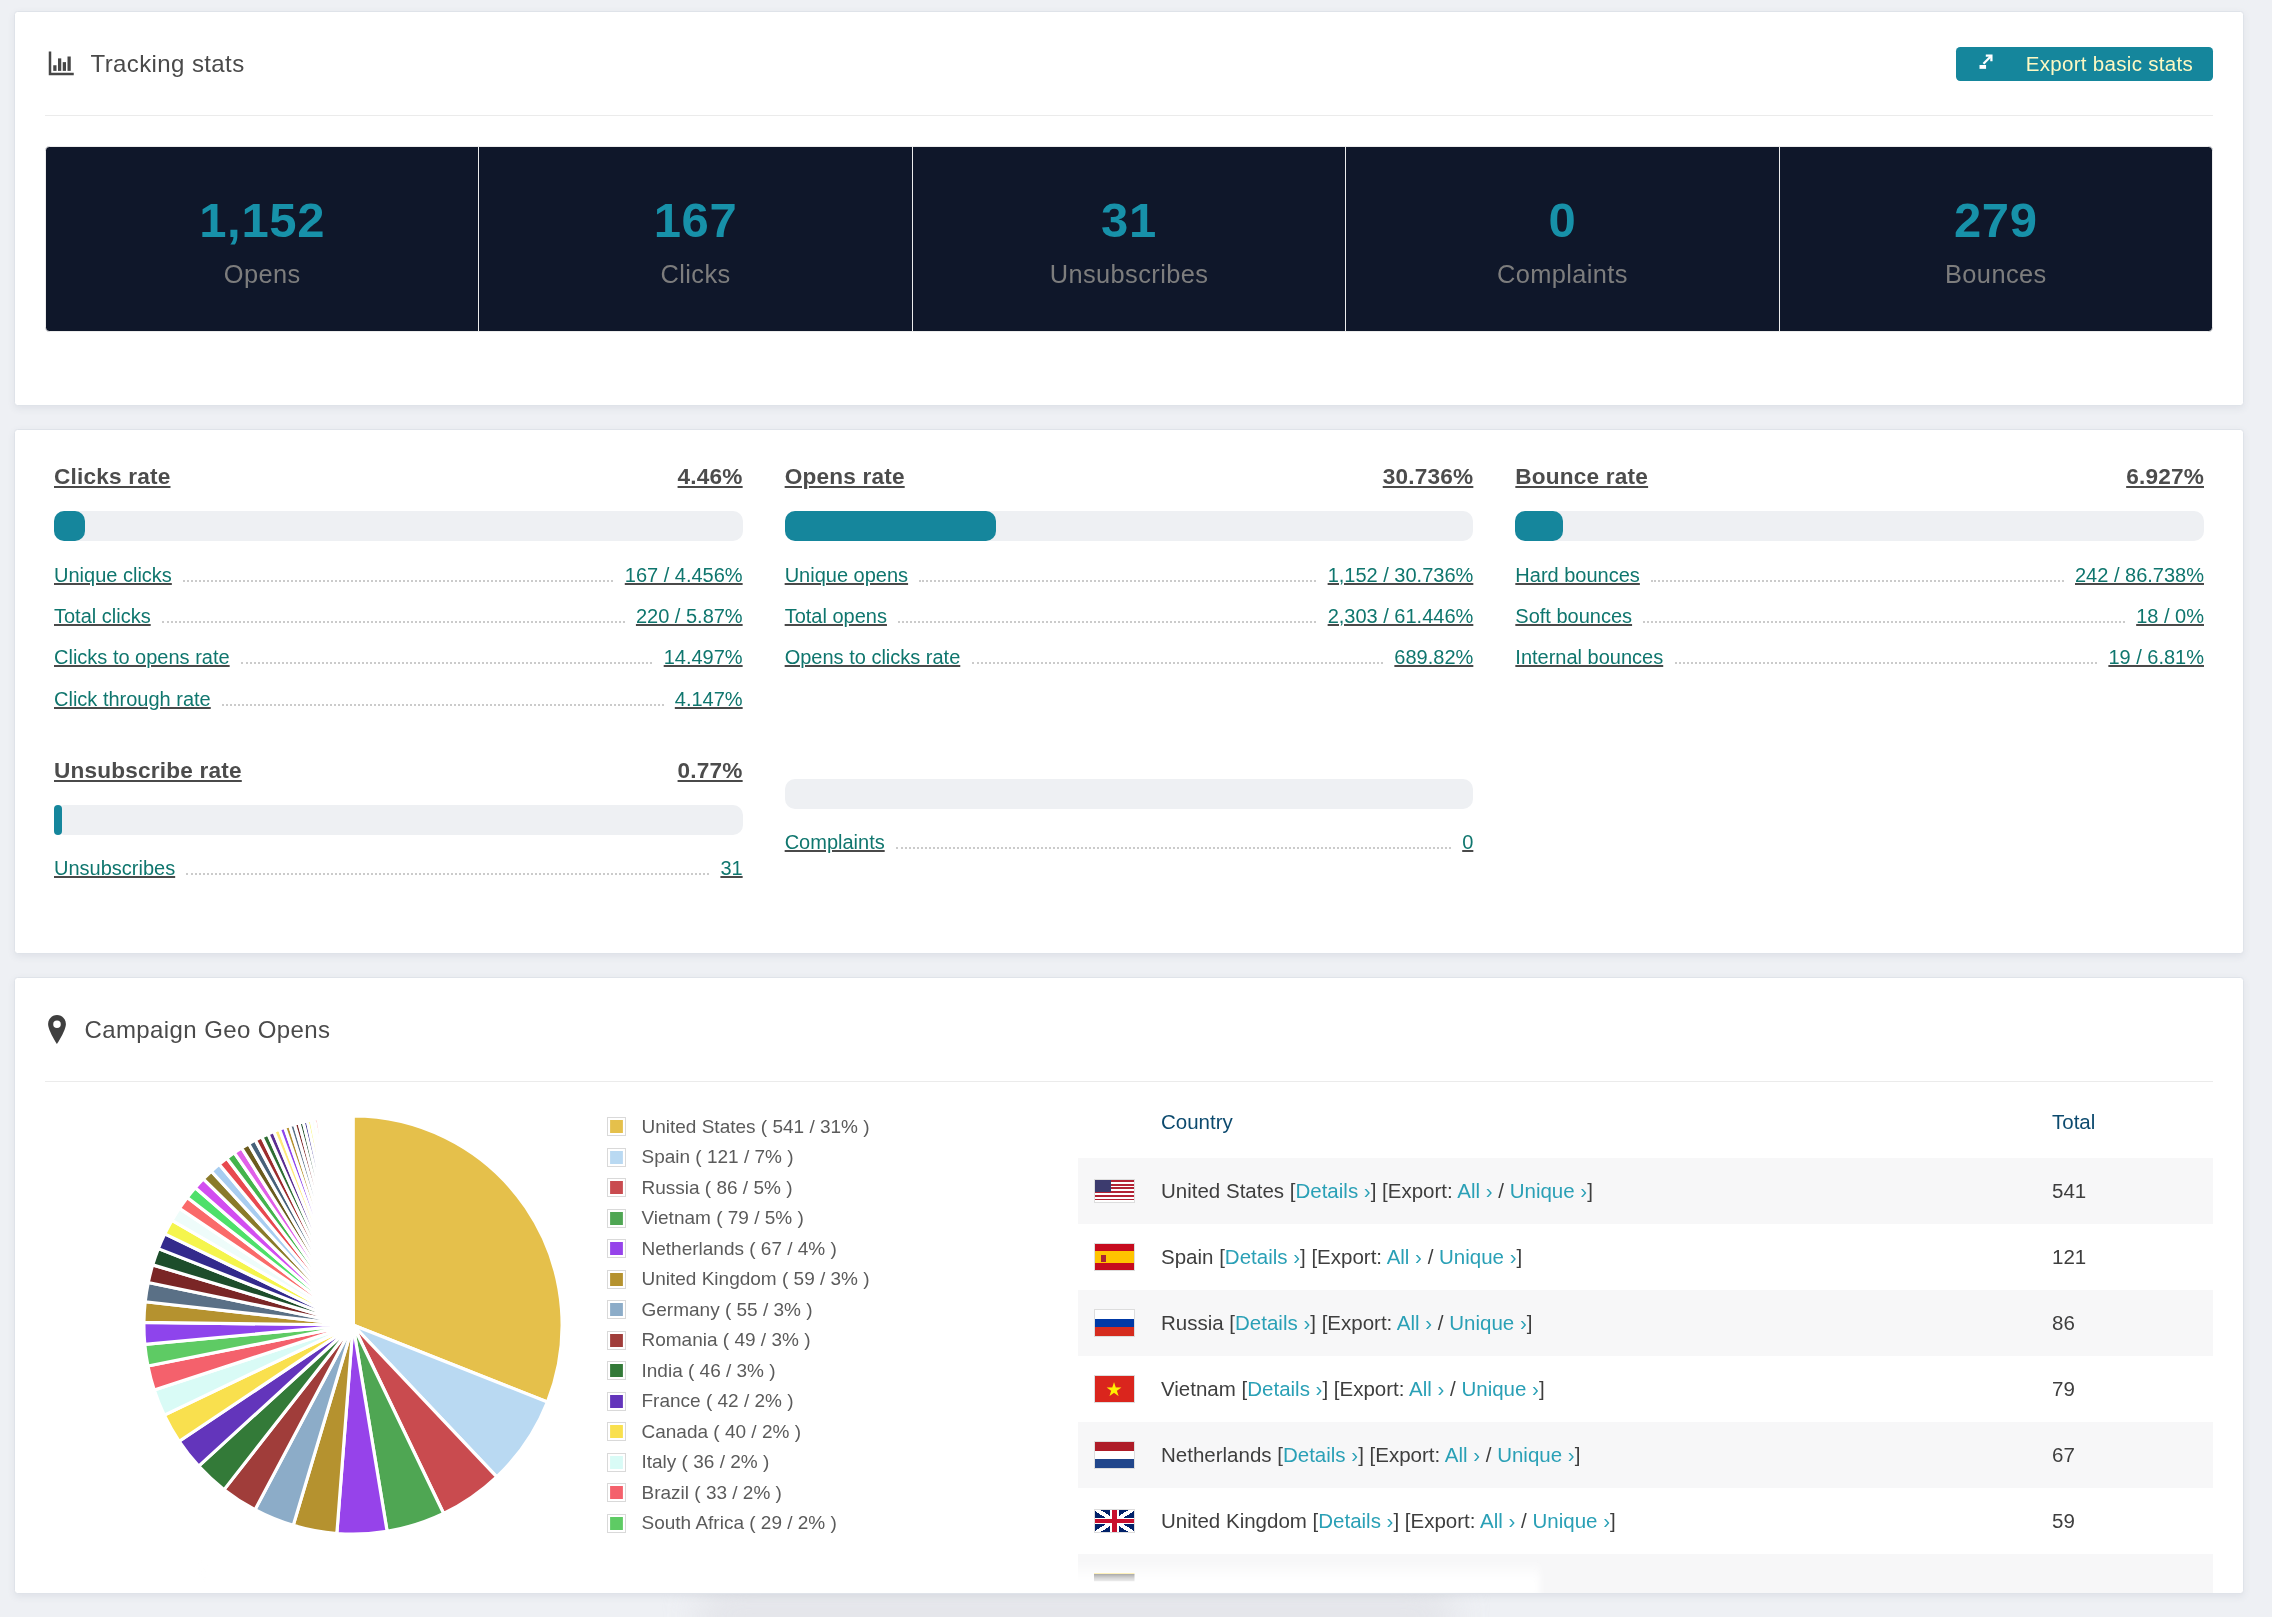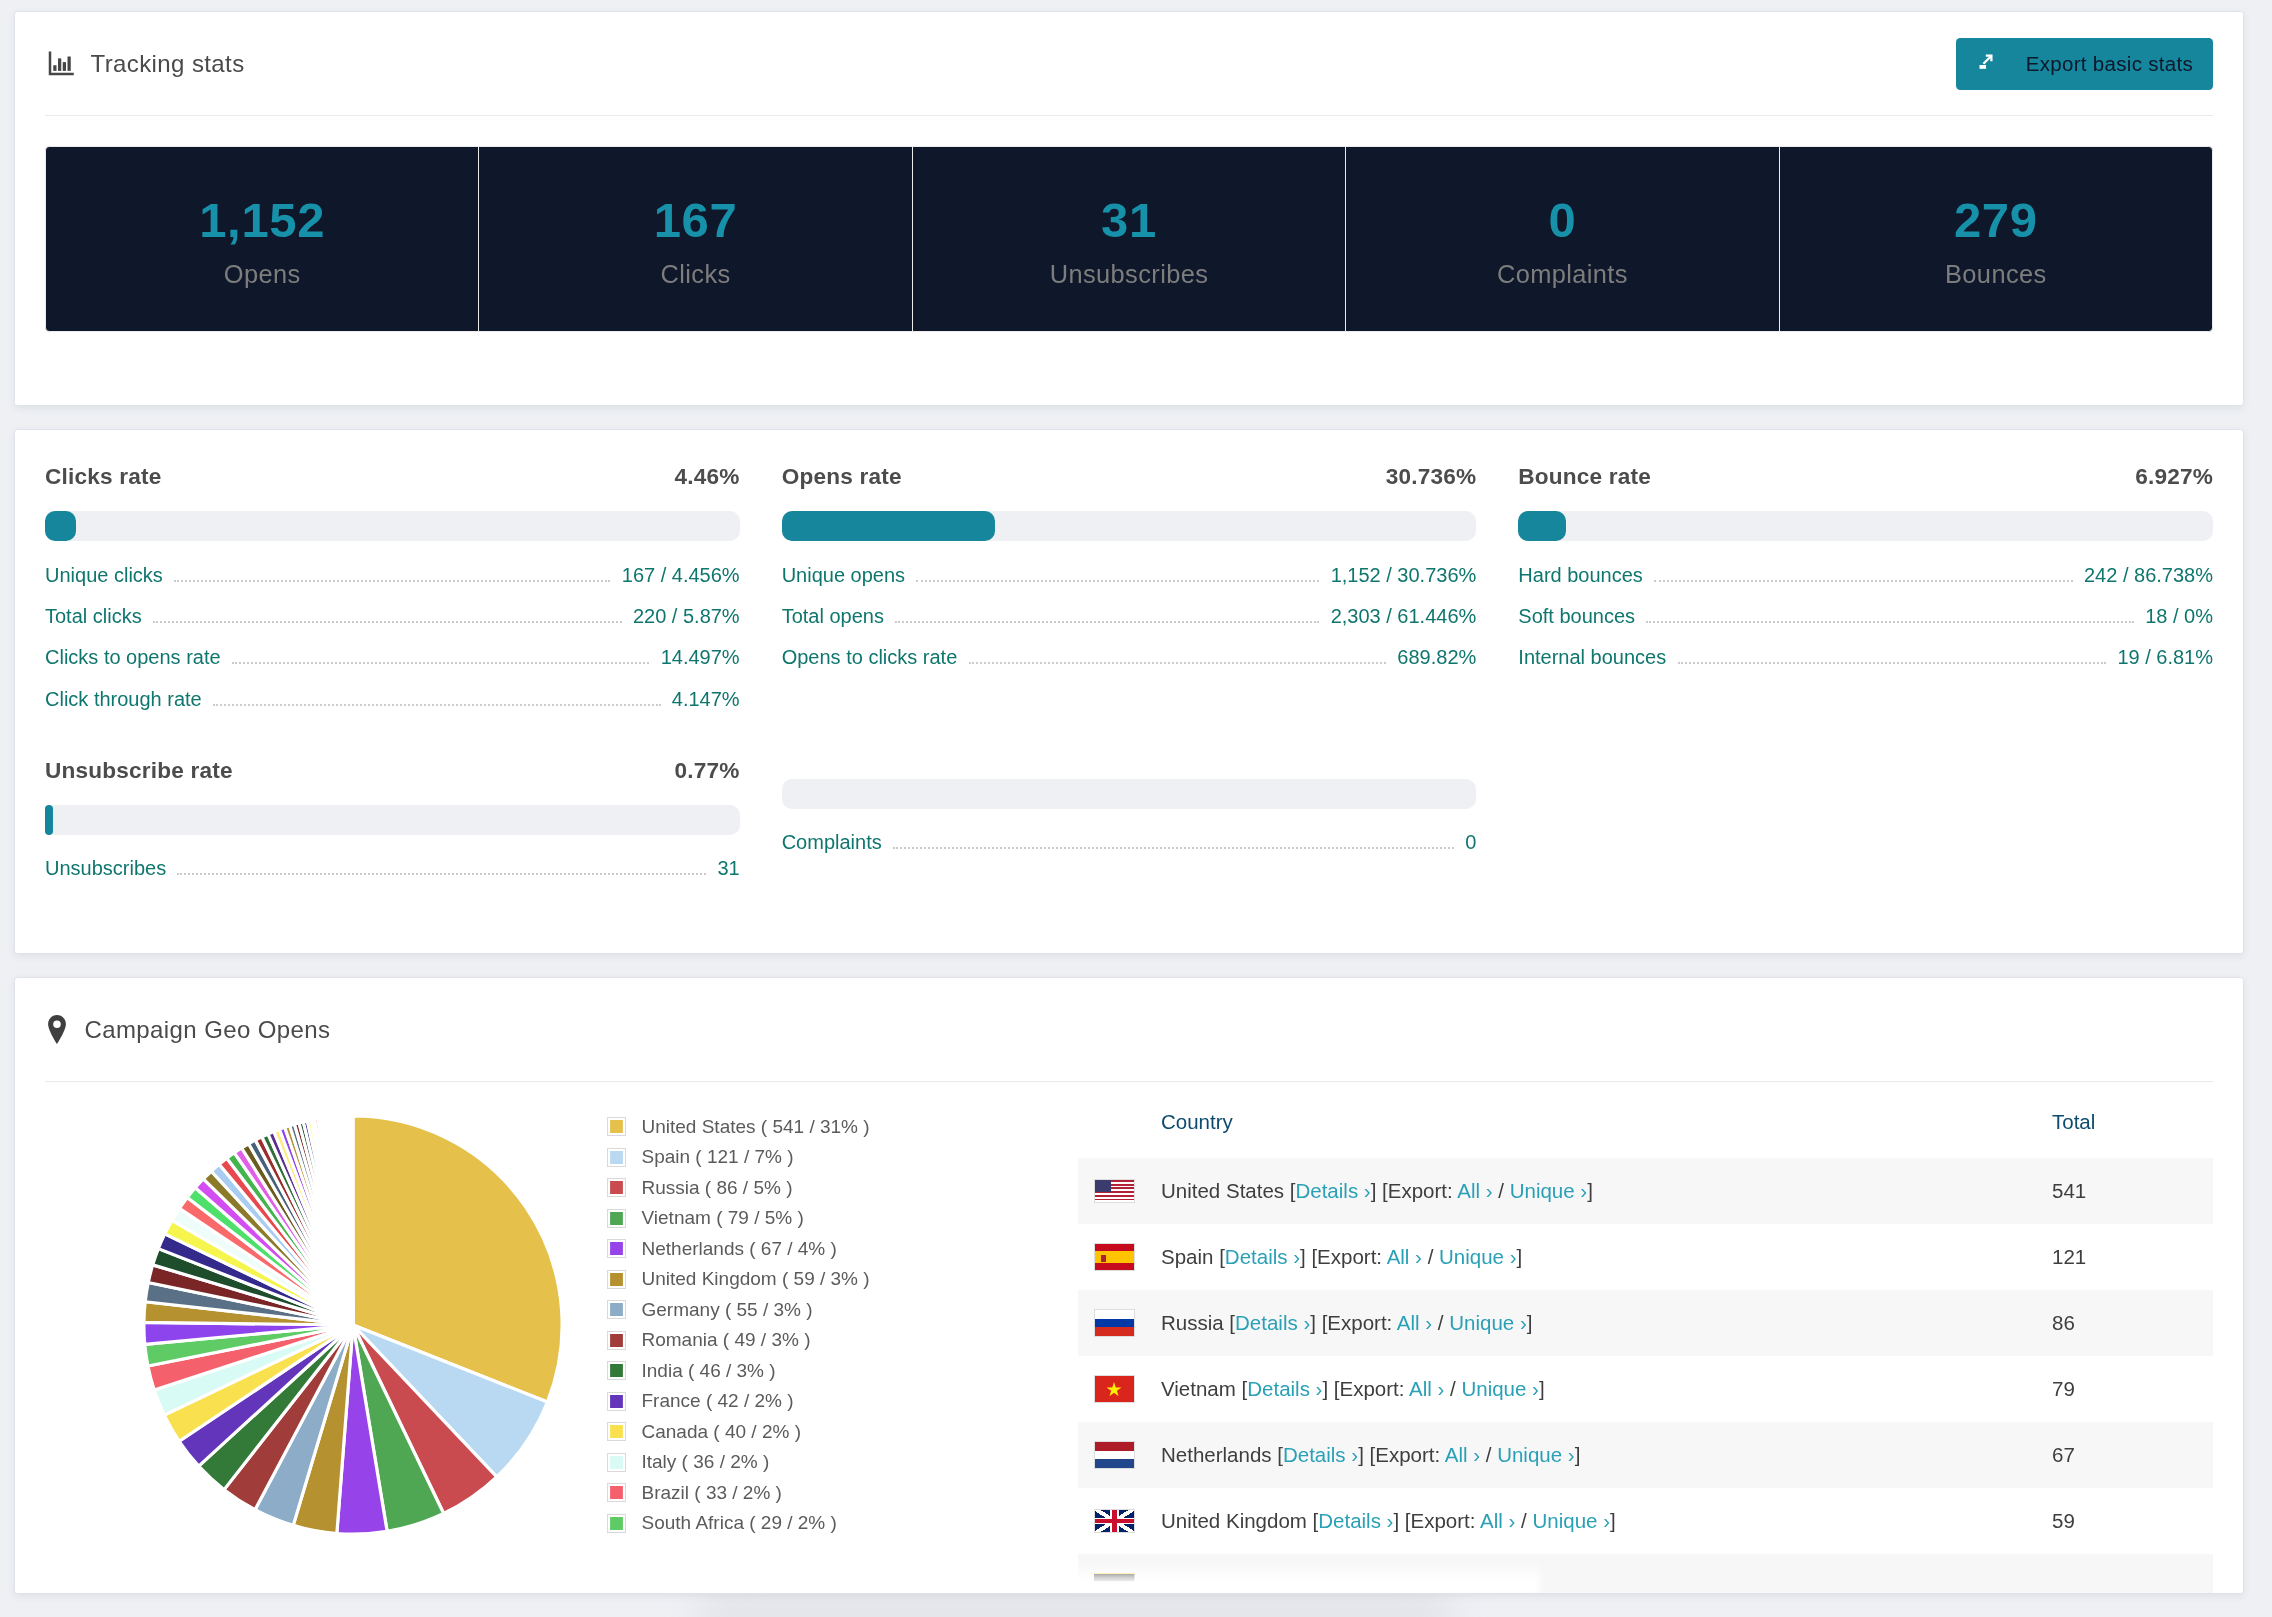--- a/index.html
+++ b/index.html
@@ -20,33 +20,33 @@
   #card-rates    { top:429px;  height:525px; }
   #card-geo      { top:977px; height:617px; overflow:hidden; }
 
   
   .card-header { display:flex; align-items:center; height:104px; margin:0 30px; border-bottom:1.4px solid #ebebeb; }
   .card-title  { font-size:24px; font-weight:400; color:#4a4a4a; margin:0 0 0 15.5px; letter-spacing:0.4px; }
   .hdr-icon svg { display:block; }
 
   .export-btn {
     margin-left:auto; display:flex; align-items:center; gap:29px;
-    background:var(--accent,#15869c); color:#0f172a; border:none; border-radius:4.2px;
-    height:52px; padding:0 20px; font-size:20.5px; font-family:inherit; cursor:pointer; letter-spacing:0.3px;
+    background:var(--accent,#15869c); color:#fef9c3; border:none; border-radius:4.2px;
+    height:34px; padding:0 20px; font-size:20.5px; font-family:inherit; cursor:pointer; letter-spacing:0.3px;
   }
 
   
   .stats-row { display:flex; margin:30px 30px 0; border:0.7px solid #ececec; border-radius:4.2px; background:#0f172a; }
   .stat-box  { flex:1; text-align:center; padding:45px 0 42px; border-left:0.7px solid #ececec; }
   .stat-box:first-child { border-left:none; }
   .stat-value { font-size:49px; font-weight:700; color:var(--number,#1791a9); letter-spacing:0.7px; }
   .stat-label { font-size:25.4px; color:#7d7d7d; margin-top:11.3px; letter-spacing:0.4px; }
 
   
-  .rates-inner { padding:34px 30px 0; }
+  .rates-inner { padding:34px 39px 0;text-decoration:underline; }
   .rates-grid  { display:grid; grid-template-columns:1fr 1fr 1fr; column-gap:42px; row-gap:47px; align-items:start; }
   .rate-head   { display:flex; justify-content:space-between; align-items:baseline;
                  font-size:22.6px; font-weight:700; color:#4c4c4c; letter-spacing:0.2px; }
   .rate-bar    { margin-top:21px; height:30px; background:#eef0f3; border-radius:10px; position:relative; }
   .rate-fill   { position:absolute; left:0; top:0; height:100%; background:var(--accent,#15869c); border-radius:10px; }
   .rate-rows   { margin-top:22.6px; }
   .rate-row    { display:flex; align-items:flex-end; margin-top:18.4px; font-size:20px; color:#0f766e; }
   .rate-row .lbl { white-space:nowrap; }
   .rate-row .leader { flex:1; border-bottom:2.1px dotted #cbcbcb; margin:0 11.3px 5px; }
   .rate-row .val { white-space:nowrap; }

